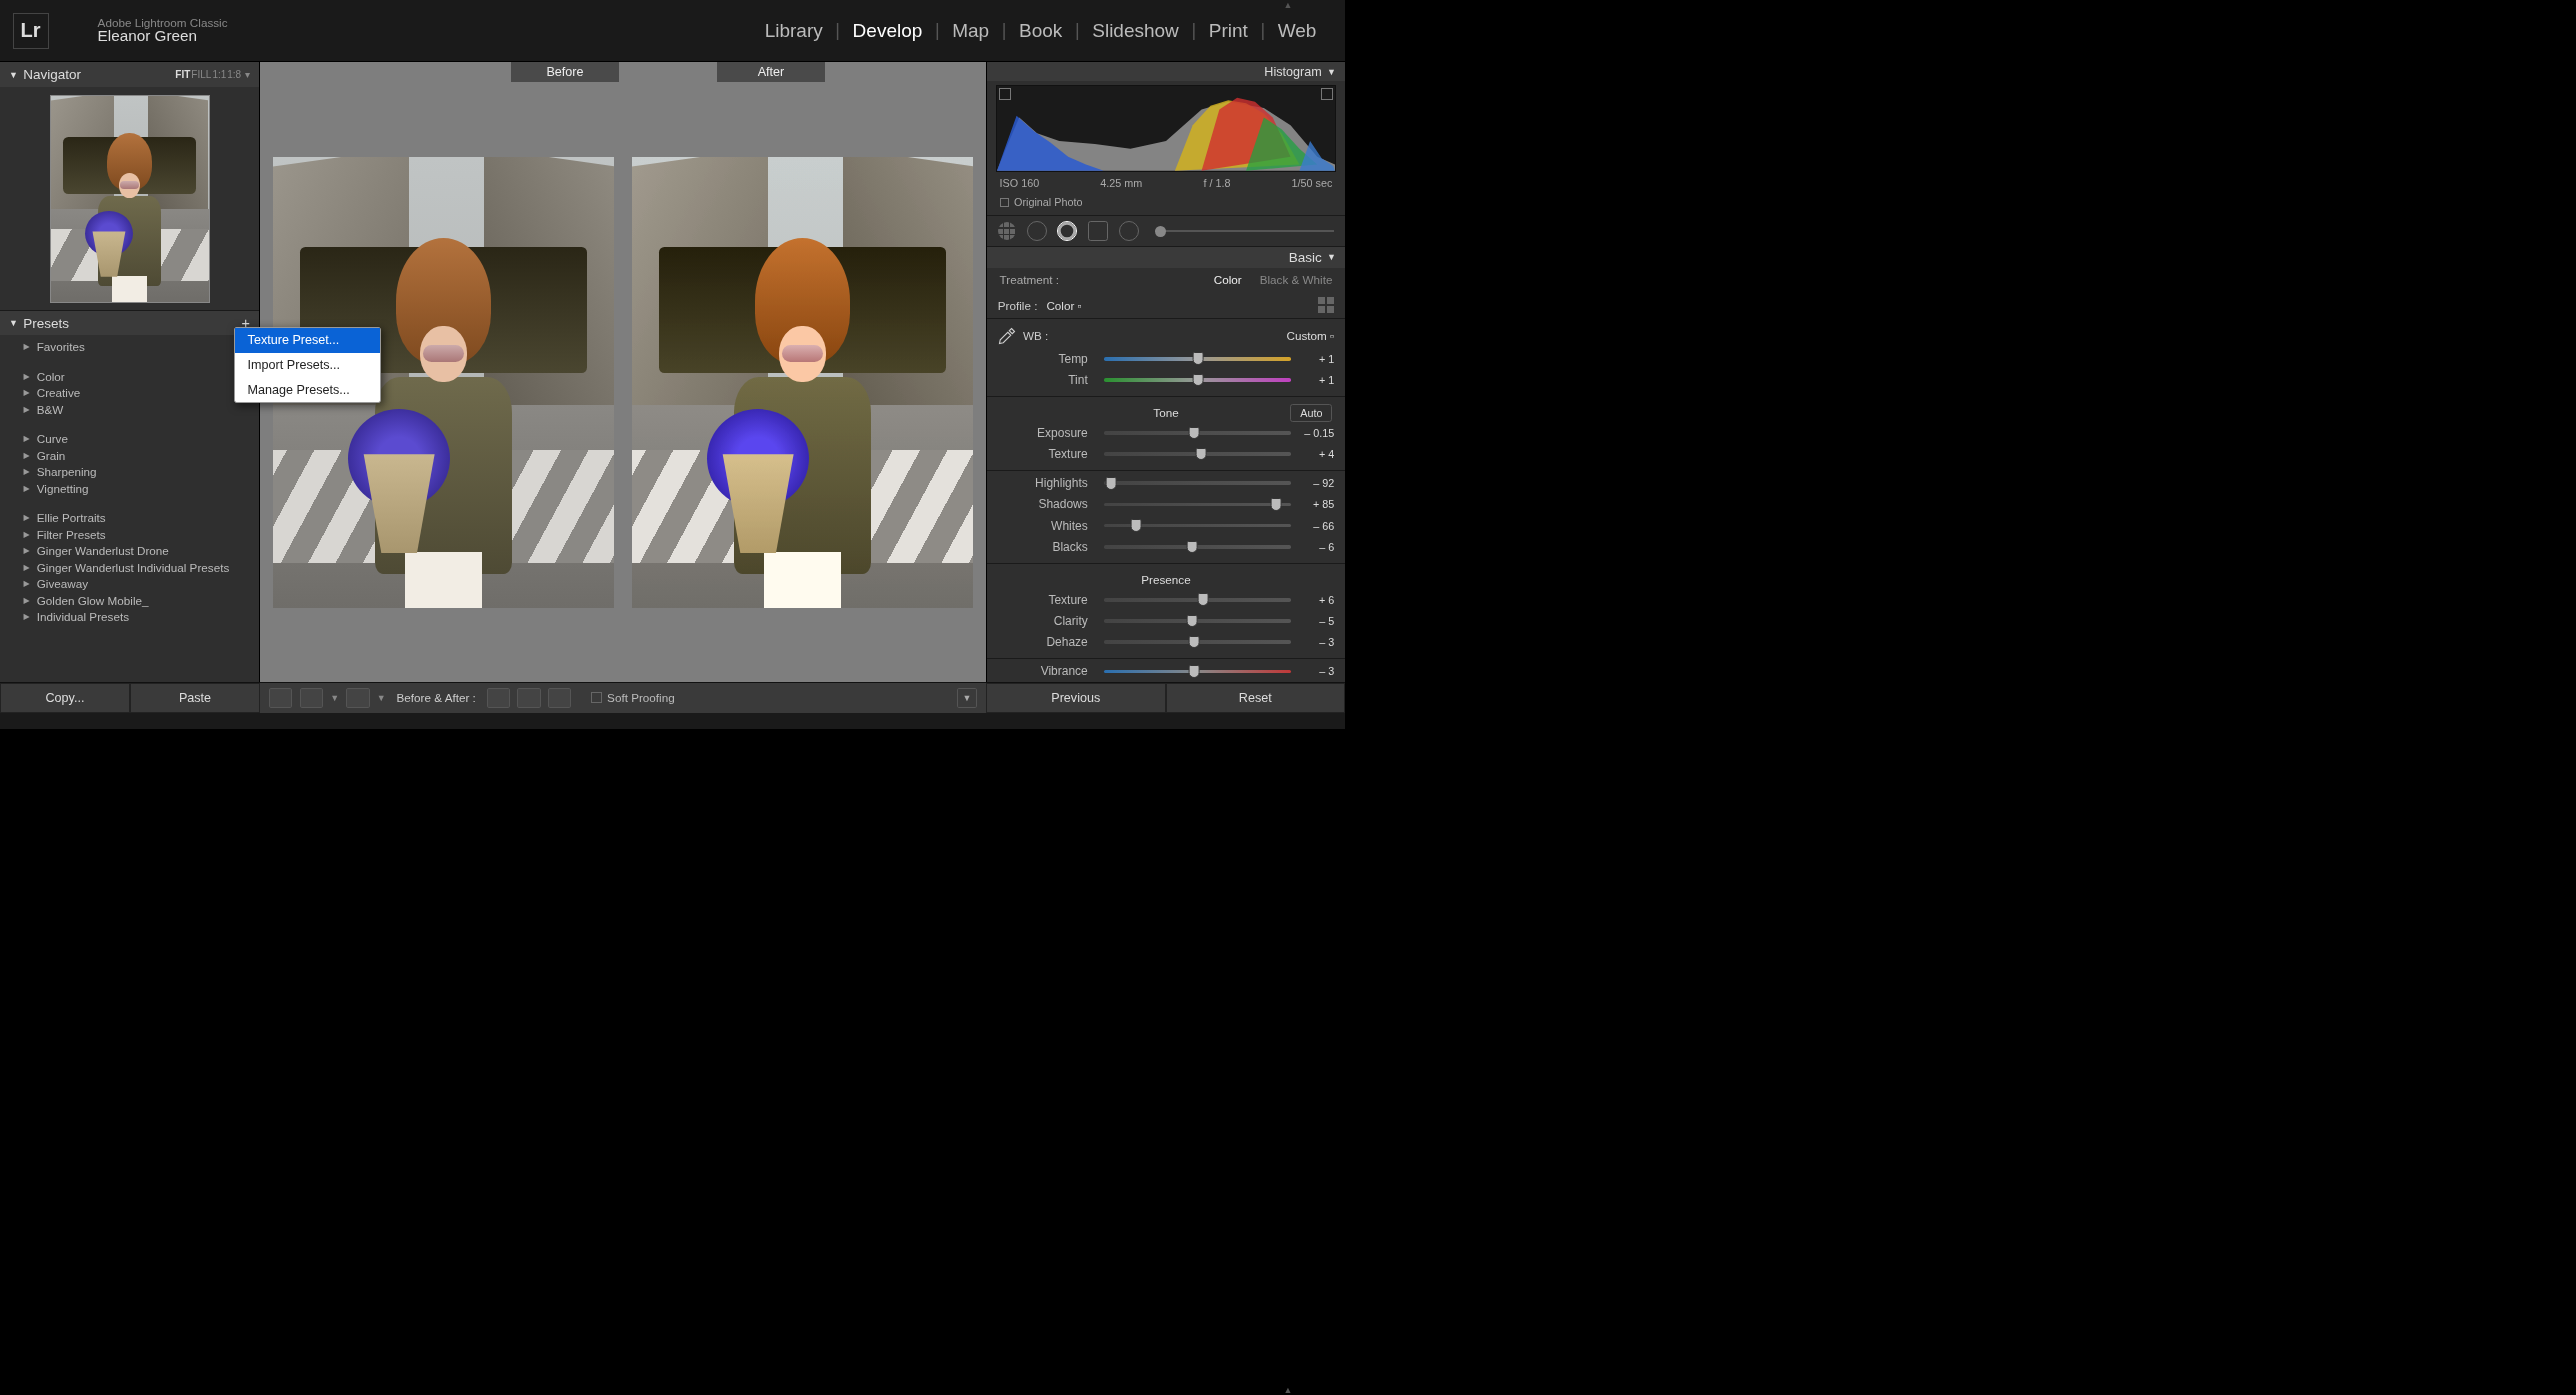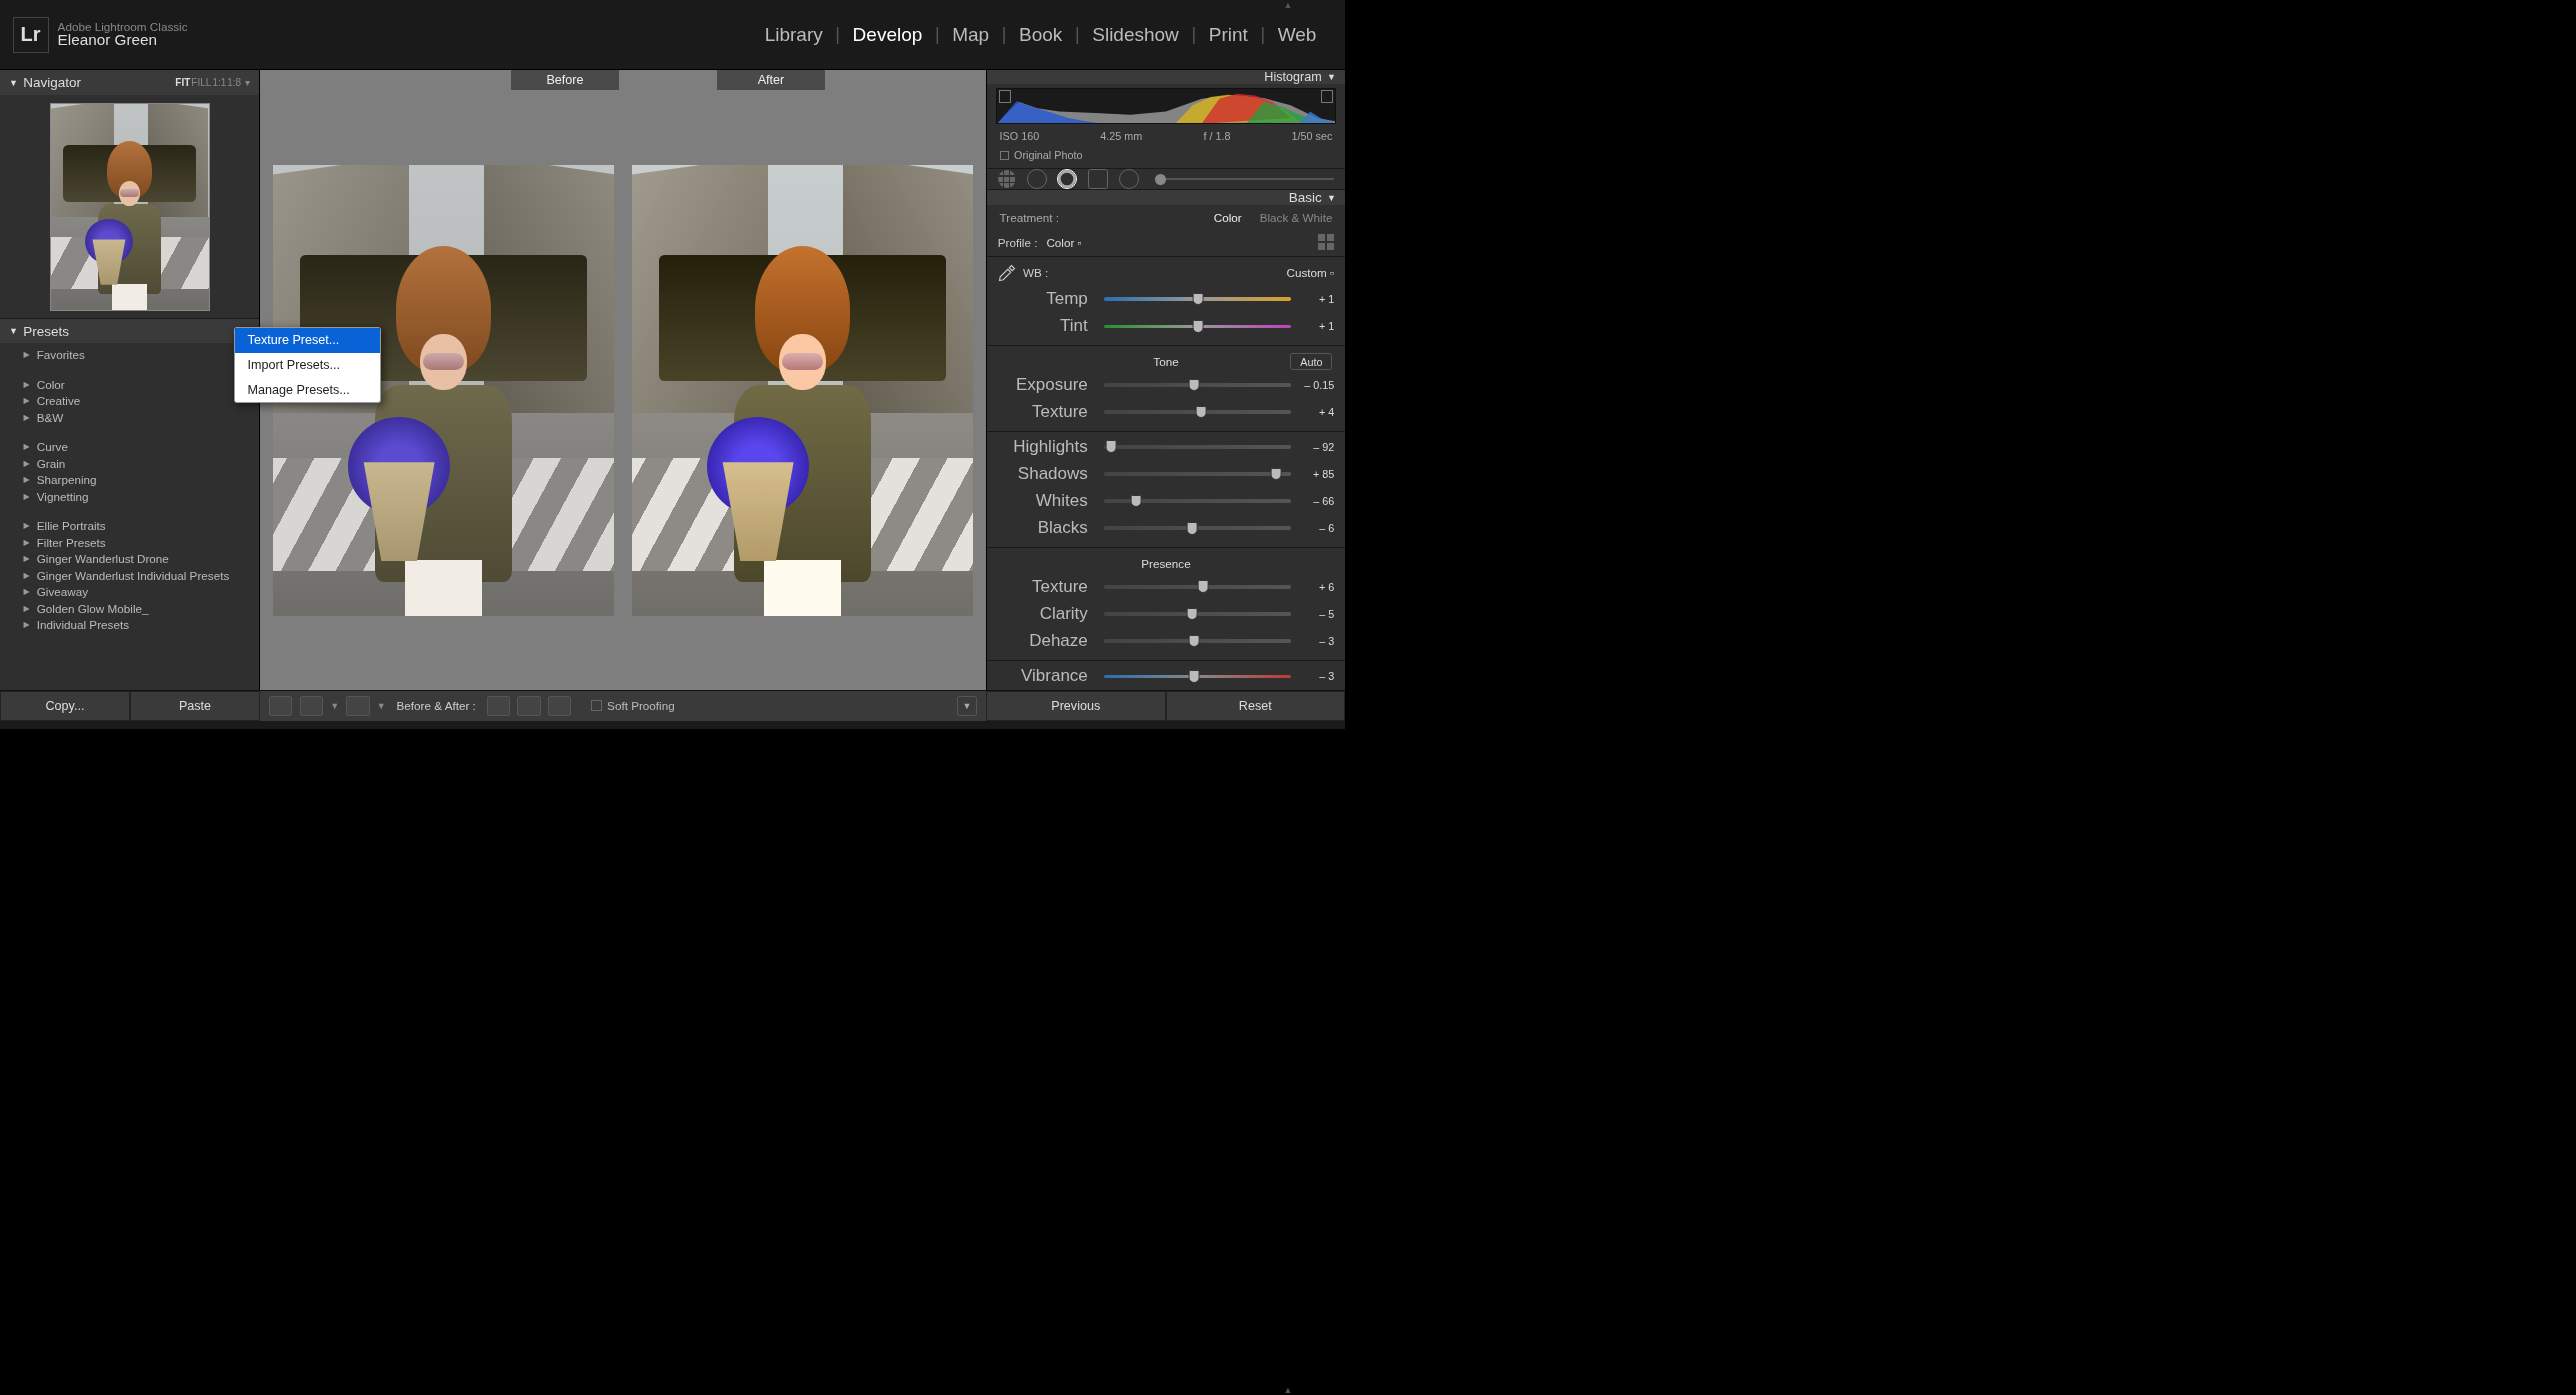--- a/index.html
+++ b/index.html
@@ -1,19 +1,19 @@
 <!DOCTYPE html>
 <html style="font-size:14.4px"><head>
 <meta charset="utf-8">
 <style>
 * { margin: 0; padding: 0; box-sizing: border-box; font-family: -apple-system, "Segoe UI", Arial, sans-serif; user-select: none; }
 body { background:#000; width:1345px; height:729px; overflow:hidden; color:#ccc; font-size:11.7px; }
 
 
-.topbar { height:70px; background:#1a1a1a; display:flex; align-items:center; border-bottom:0.9px solid #000; }
+.topbar { height:62px; background:#1a1a1a; display:flex; align-items:center; border-bottom:0.9px solid #000;gap:40px; }
 .logo { width:36px; height:36px; margin:0 9px 0 12.6px; display:flex; align-items:center; justify-content:center; font-size:20px; font-weight:600; color:#ddd; border:0.9px solid #444;}
 .appinfo { display:flex; flex-direction:column; }
 .appname { color:#888; font-size:11.7px; }
 .username { color:#ddd; font-size:15.3px; margin-top:-1.8px; }
 .modules { margin-left:auto; display:flex; align-items:center; padding-right:16px; }
 .module { color:#bbb; font-size:19px; padding:0 12.6px; cursor:pointer; }
 .module.active { color:#fff; font-weight:500;text-align:right; }
 .modsep { color:#555; font-size:18px; }
 
 .mainrow { display:flex; height:620px; }
@@ -92,21 +92,21 @@
  linear-gradient(#666,#666) 0 12.6px/5.4px 5.4px no-repeat,
  linear-gradient(#666,#666) 6.3px 12.6px/5.4px 5.4px no-repeat,
  linear-gradient(#666,#666) 12.6px 12.6px/5.4px 5.4px no-repeat; }
 .toolslider { flex:1; height:1.8px; background:#555; position:relative; margin-left:5.4px; }
 .toolslider::before { content:""; position:absolute; left:0; top:-4.5px; width:10.8px; height:10.8px; border-radius:50%; background:#888; }
 
 .basic-head { height:23.4px; background:#3a3a3a; display:flex; align-items:center; justify-content:flex-end; padding:0 9px; color:#ddd; font-size:13.5px; }
 .basic-head .tri { margin-left:5.4px; font-size:9px; }
 
 .row { display:flex; align-items:center; padding:3.6px 10.8px; color:#aaa; font-size:11.7px; }
-.row .lab { width:66px; text-align:right; padding-right:9px; color:#bbb; font-size:17px; }
+.row .lab { width:66px; text-align:right; padding-right:9px; color:#bbb; font-size:12px; }
 .row .lab.wide { width:99px; }
 .row.section { justify-content:space-between; padding:5.4px 12.6px; }
 .treatment { display:flex; gap:18px; margin-left:auto; }
 .treatment span { cursor:pointer; color:#888; }
 .treatment .on { color:#eee; }
 .profrow { display:flex; align-items:center; padding:5.4px 10.8px; border-bottom:0.9px solid #1a1a1a; }
 .profval { color:#ddd; margin-left:9px; }
 .profgrid { margin-left:auto; width:16px; height:16px; display:grid; grid-template:repeat(2,1fr)/repeat(2,1fr); gap:1.8px; cursor:pointer; }
 .profgrid div { background:#666; }
 

